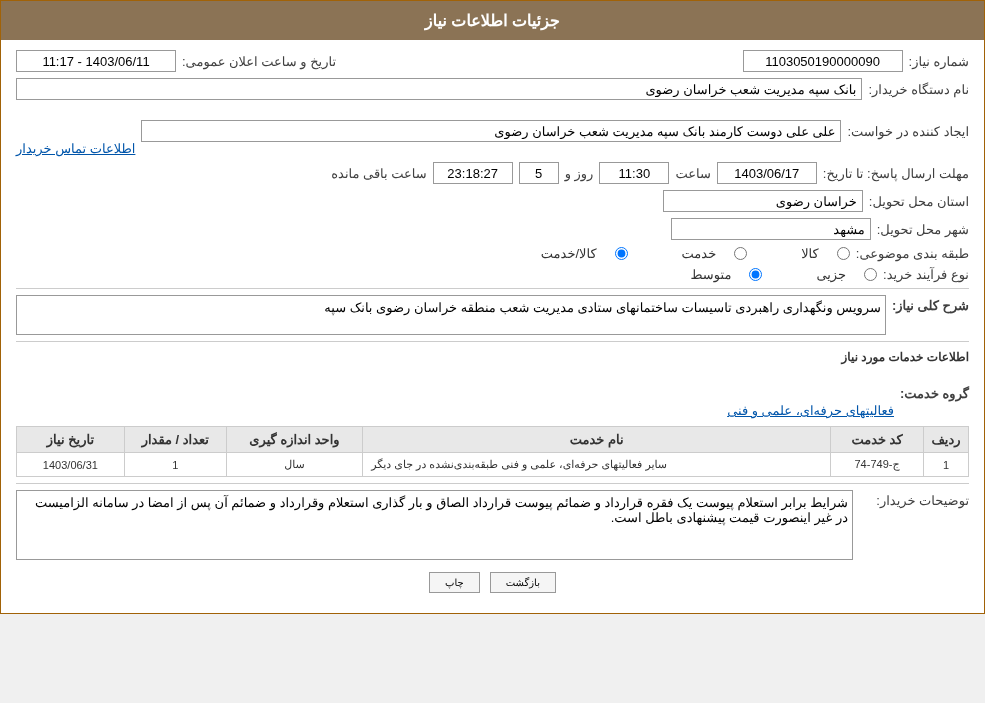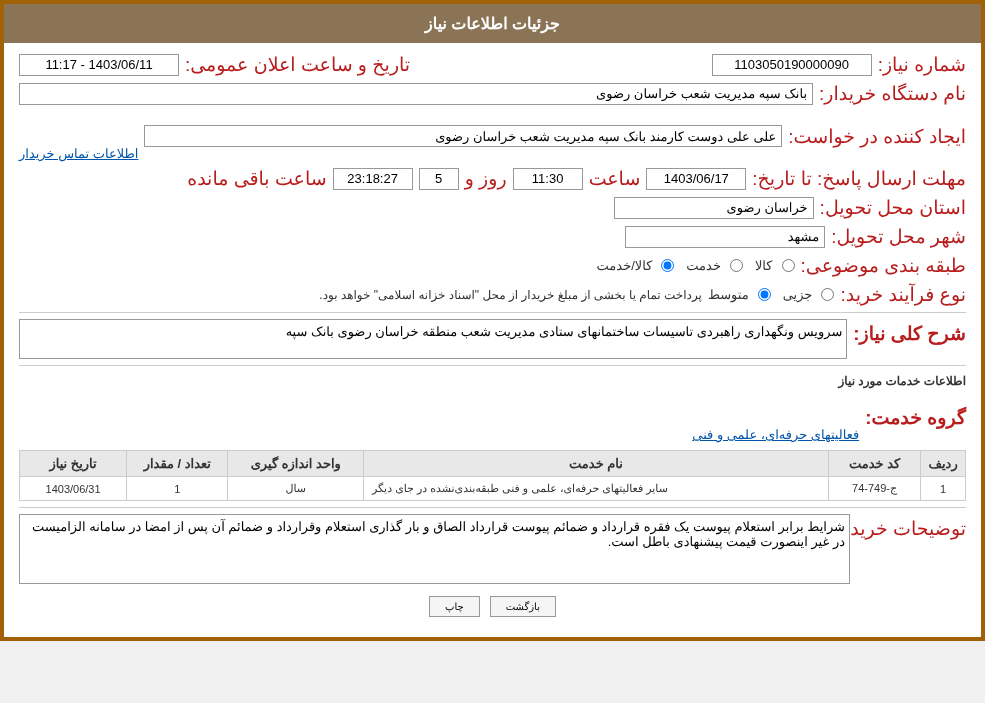--- a/index.html
+++ b/index.html
@@ -7,43 +7,43 @@
       font-family: Tahoma, Arial, sans-serif;
       font-size: 13px;
       background: #f0f0f0;
       direction: rtl;
       color: #333;
     }
     .page-wrapper {
       max-width: 985px;
       margin: 0 auto;
       background: #fff;
-      border: 4px solid #a16207;
+      border: 1px solid #a16207;
     }
     .page-header {
       background: #8B7355;
       color: #fff;
       text-align: center;
       padding: 10px;
       font-size: 16px;
       font-weight: bold;
     }
     .content {
       padding: 10px 15px;
     }
     .form-row {
       display: flex;
       align-items: center;
       margin-bottom: 6px;
       gap: 6px;
     }
     .label {
-      color: #b91c1c;
+      color: #404040;
       white-space: nowrap;
-      font-size: 19px;
+      font-size: 13px;
       flex-shrink: 0;
     }
     .input-box {
       border: 1px solid #999;
       background: #fff;
       padding: 2px 5px;
       height: 22px;
       font-size: 13px;
       font-family: Tahoma, Arial, sans-serif;
       direction: rtl;
@@ -61,21 +61,22 @@
       margin: 8px 0 4px 0;
     }
     .radio-group {
       display: flex;
       gap: 12px;
       align-items: center;
     }
     .radio-item {
       display: flex;
       align-items: center;
-      gap: 9px;
+      gap: 18px;
+      margin-left: 42px;
     }
     .data-table {
       width: 100%;
       border-collapse: collapse;
       margin-top: 8px;
     }
     .data-table th {
       background: #e8e8e8;
       border: 1px solid #ccc;
       padding: 5px 0;
@@ -201,21 +202,20 @@
       <div class="radio-group">
         <div class="radio-item">
           <input type="radio" name="process" style="">
           <span>جزیی</span>
         </div>
         <div class="radio-item">
           <input type="radio" name="process" checked="" style="">
           <span>متوسط</span>
         </div>
       </div>
-      <span class="note-text">پرداخت تمام یا بخشی از مبلغ خریدار از محل "اسناد خزانه اسلامی" خواهد بود.</span>
     </div>
 
     <hr class="divider-line">
 
     <div class="form-row" style="align-items:flex-start;">
       <span class="label" style="font-weight:bold; padding-top:3px;">شرح کلی نیاز:</span>
       <textarea class="textarea-box" rows="2" readonly="" style="flex: 1 1 0%;">سرویس ونگهداری راهبردی تاسیسات ساختمانهای ستادی مدیریت شعب منطقه خراسان رضوی بانک سپه</textarea>
     </div>
 
     <hr class="divider-line">

